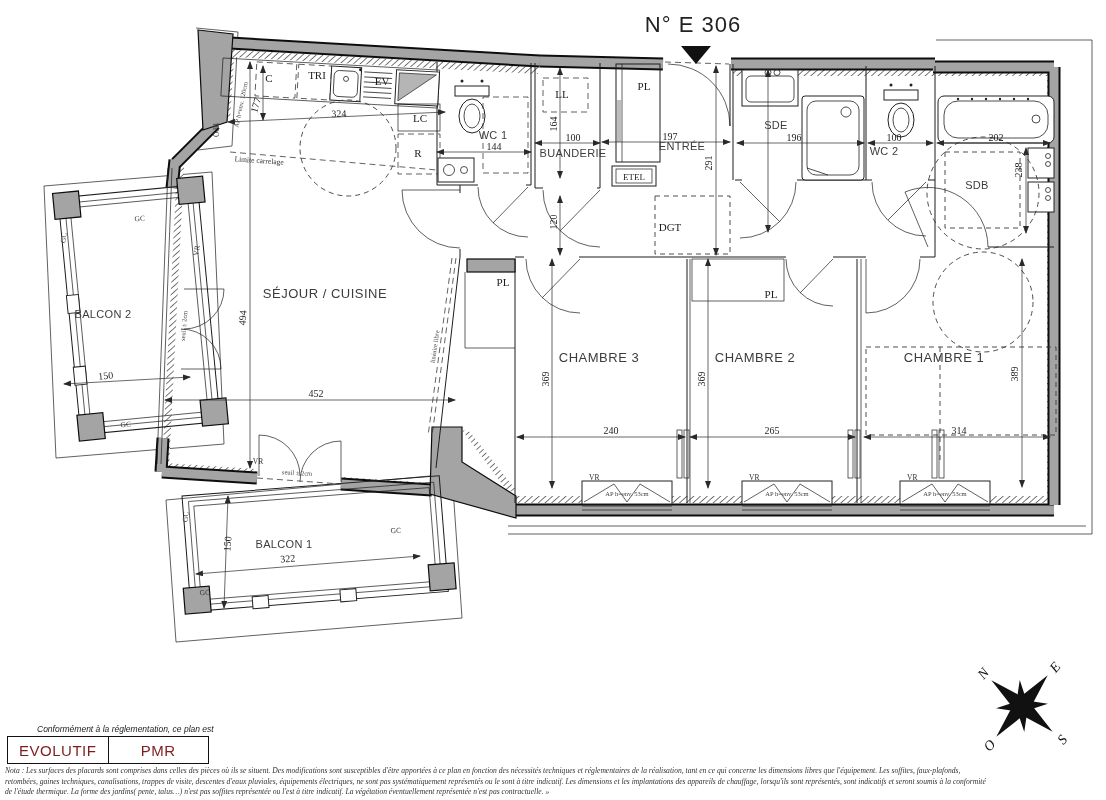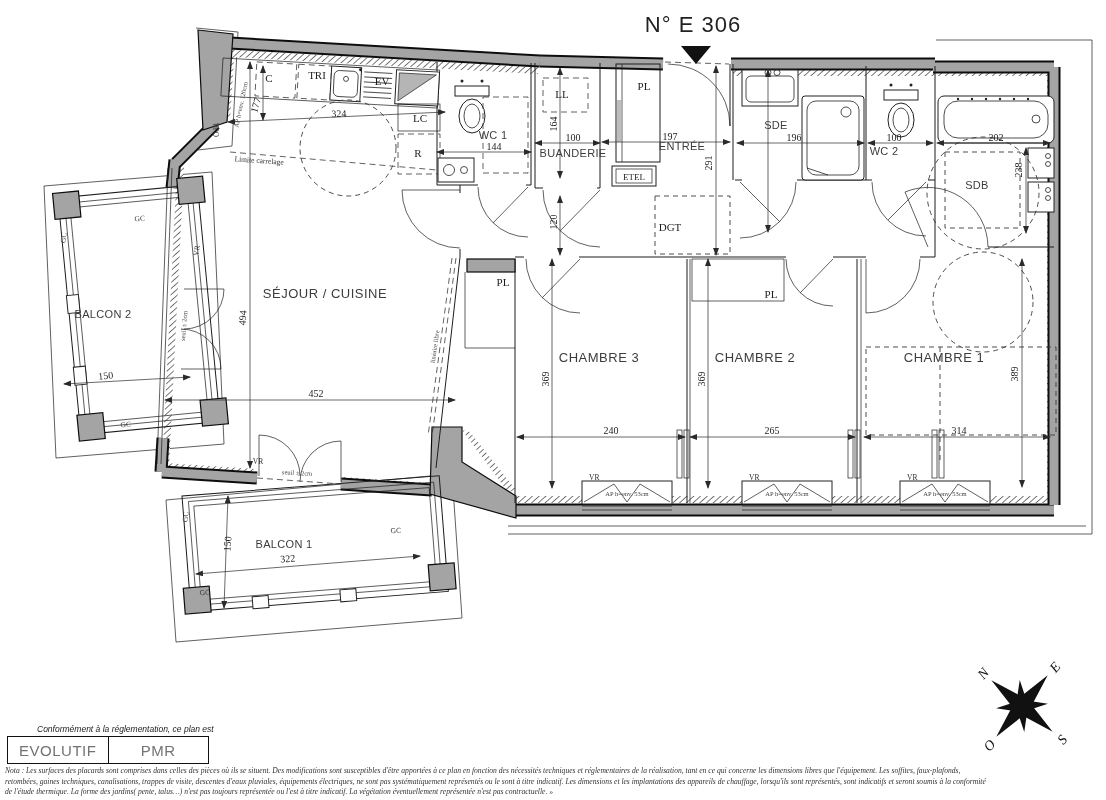--- a/index.html
+++ b/index.html
@@ -20,21 +20,21 @@
   .dim{stroke:#2a2a2a;stroke-width:.7;fill:none;}
   .wallB{stroke:#0d0d0d;stroke-width:13;fill:none;}
   .wallG{stroke:#a4a4a4;stroke-width:9;fill:none;}
   .blk{fill:#a4a4a4;stroke:#0d0d0d;stroke-width:1.2;}
   .fix{stroke:#222;stroke-width:1;fill:#fff;}
   .fix2{stroke:#222;stroke-width:.8;fill:none;}
   #legend{position:absolute;left:7px;top:724px;width:230px;}
   #legend .intro{font:italic 8.5px "Liberation Sans",sans-serif;color:#222;margin:0 0 2px 30px;}
   #legend .boxes{display:flex;border:1.6px solid #111;width:200px;height:26px;}
   #legend .boxes .cell{flex:1;display:flex;align-items:center;justify-content:center;
-      font:15px "Liberation Sans",sans-serif;color:#737373;letter-spacing:.5px;}
+      font:15px "Liberation Sans",sans-serif;color:#7f1d1d;letter-spacing:.5px;}
   #legend .boxes .cell:first-child{border-right:1.6px solid #111;}
   #nota{position:absolute;left:5px;top:766px;width:1098px;
         font:italic 7.6px "Liberation Sans",sans-serif;color:#333;line-height:1.4;}
   #nota div{white-space:nowrap;overflow:hidden;font-family:Liberation Serif, serif;}
 </style>
 </head>
 <body>
 
 <div id="stage">
 <svg width="1106" height="800" viewBox="0 0 1106 800">
@@ -464,15 +464,15 @@
   <p class="intro">Conformément à la réglementation, ce plan est</p>
   <div class="boxes">
     <div class="cell">EVOLUTIF</div>
     <div class="cell">PMR</div>
   </div>
 </div>
 
 <div id="nota">
   <div>Nota : Les surfaces des placards sont comprises dans celles des pièces où ils se situent. Des modifications sont susceptibles d'être apportées à ce plan en fonction des nécessités techniques et réglementaires de la réalisation, tant en ce qui concerne les dimensions libres que l'équipement.  Les soffites, faux-plafonds,</div>
   <div>retombées, gaines techniques, canalisations, trappes de visite, descentes d'eaux pluviales, équipements électriques, ne sont pas systématiquement représentés ou le sont à titre indicatif. Les dimensions et les implantations des appareils de chauffage, lorsqu'ils sont représentés, sont indicatifs et seront soumis à la conformité</div>
-  <div>de l'étude thermique. La forme des jardins( pente, talus…) n'est pas toujours représentée ou l'est à titre indicatif. La végétation éventuellement représentée n'est pas contractuelle. »</div>
+  <div>de l'étude thermique. La forme des jardins( pente, talus…) n'est pas soffites représentée ou l'est à titre indicatif. La végétation éventuellement représentée n'est pas contractuelle. »</div>
 </div>
 </div>
 
 </body></html>

